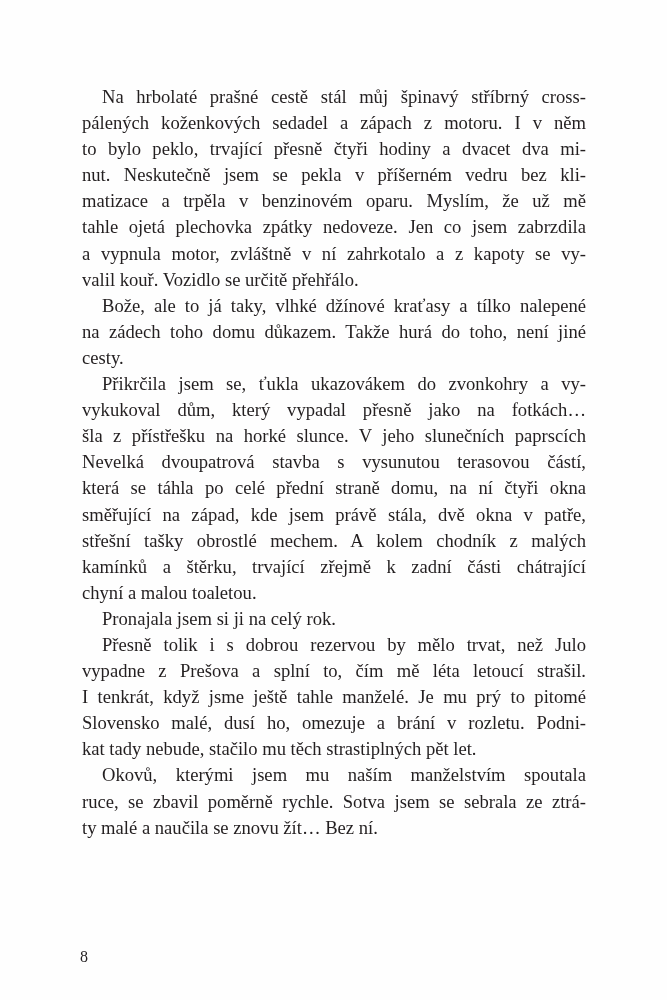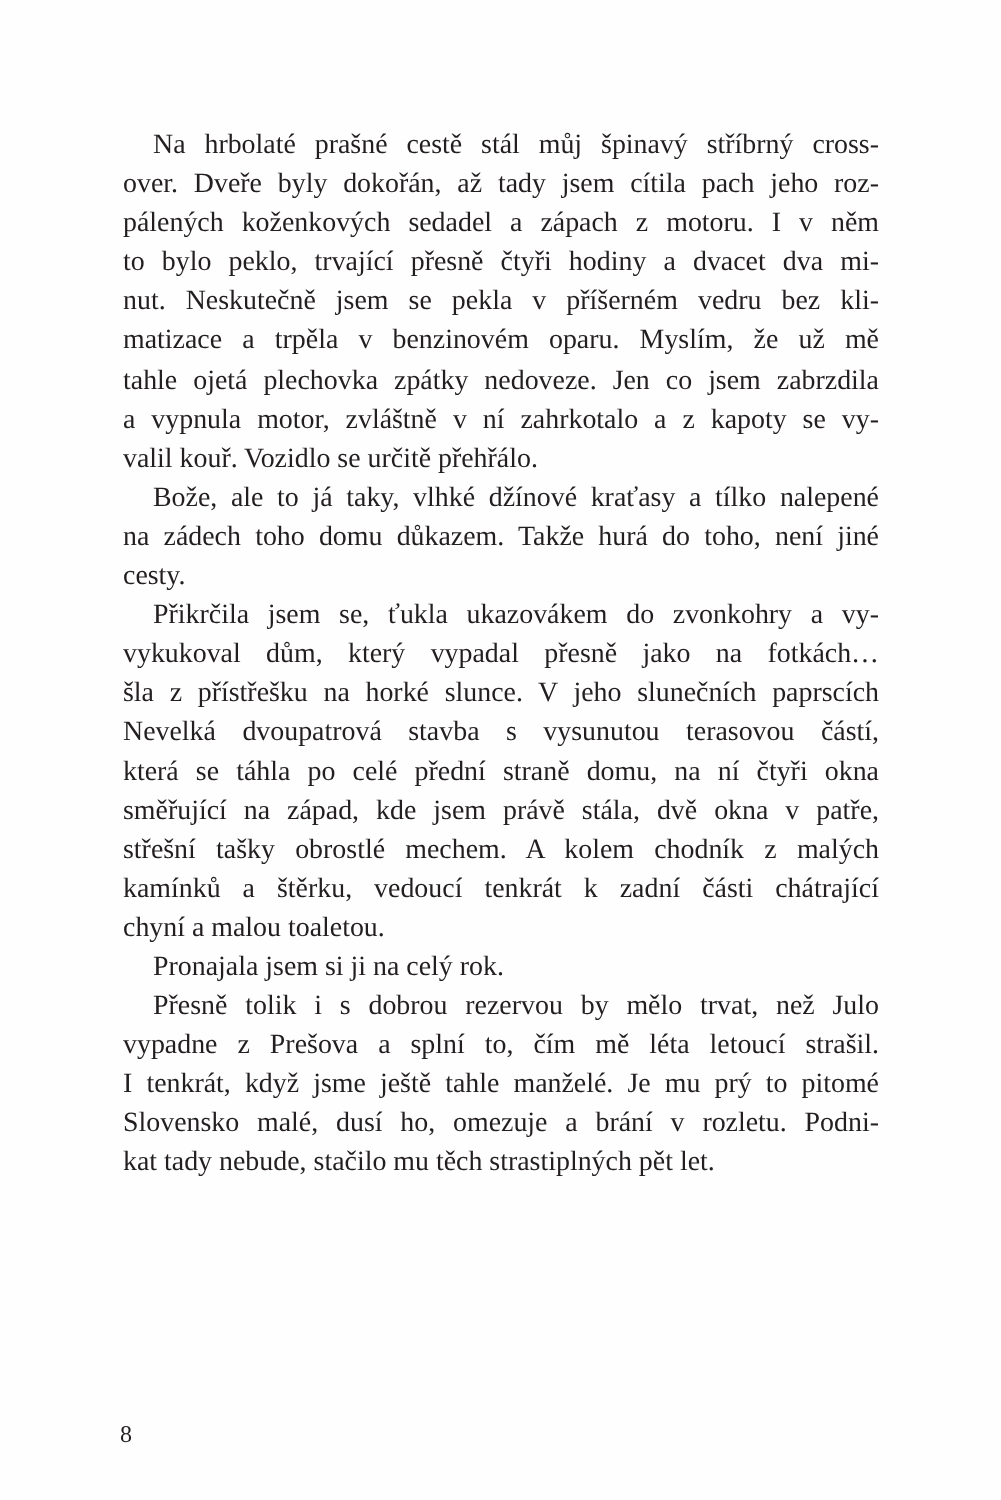--- a/index.html
+++ b/index.html
@@ -24,21 +24,20 @@
       font-size: 16px; color: #231f20;
     }
   </style>
 </head>
 <body>
 
 <div class="page">
   <div class="text-block">
     <div>
       <span class="line indent">Na hrbolaté prašné cestě stál můj špinavý stříbrný cross-</span>
-      <span class="line">over. Dveře byly dokořán, až tady jsem cítila pach jeho roz-</span>
       <span class="line">pálených koženkových sedadel a zápach z motoru. I v něm</span>
       <span class="line">to bylo peklo, trvající přesně čtyři hodiny a dvacet dva mi-</span>
       <span class="line">nut. Neskutečně jsem se pekla v příšerném vedru bez kli-</span>
       <span class="line">matizace a trpěla v benzinovém oparu. Myslím, že už mě</span>
       <span class="line">tahle ojetá plechovka zpátky nedoveze. Jen co jsem zabrzdila</span>
       <span class="line">a vypnula motor, zvláštně v ní zahrkotalo a z kapoty se vy-</span>
       <span class="line last">valil kouř. Vozidlo se určitě přehřálo.</span>
     </div>
     <div>
       <span class="line indent">Bože, ale to já taky, vlhké džínové kraťasy a tílko nalepené</span>
@@ -46,28 +45,33 @@
       <span class="line last">cesty.</span>
     </div>
     <div>
       <span class="line indent">Přikrčila jsem se, ťukla ukazovákem do zvonkohry a vy-</span>
       <span class="line">vykukoval dům, který vypadal přesně jako na fotkách…</span>
       <span class="line">šla z přístřešku na horké slunce. V jeho slunečních paprscích</span>
       <span class="line">Nevelká dvoupatrová stavba s vysunutou terasovou částí,</span>
       <span class="line">která se táhla po celé přední straně domu, na ní čtyři okna</span>
       <span class="line">směřující na západ, kde jsem právě stála, dvě okna v patře,</span>
       <span class="line">střešní tašky obrostlé mechem. A kolem chodník z malých</span>
-      <span class="line">kamínků a štěrku, vedoucí tenkrát k zadní části chátrající</span>
+      <span class="line">kamínků a štěrku, trvající zřejmě k zadní části chátrající</span>
       <span class="line last">chyní a malou toaletou.</span>
     </div>
     <div>
       <span class="line indent last">Pronajala jsem si ji na celý rok.</span>
     </div>
     <div>
       <span class="line indent">Přesně tolik i s dobrou rezervou by mělo trvat, než Julo</span>
       <span class="line">vypadne z Prešova a splní to, čím mě léta letoucí strašil.</span>
       <span class="line">I tenkrát, když jsme ještě tahle manželé. Je mu prý to pitomé</span>
       <span class="line">Slovensko malé, dusí ho, omezuje a brání v rozletu. Podni-</span>
       <span class="line last">kat tady nebude, stačilo mu těch strastiplných pět let.</span>
     </div>
+    <div>
+      <span class="line indent">Okovů, kterými jsem mu naším manželstvím spoutala</span>
+      <span class="line">ruce, se zbavil poměrně rychle. Sotva jsem se sebrala ze ztrá-</span>
+      <span class="line last">ty malé a naučila se znovu žít… Bez ní.</span>
+    </div>
   </div>
   <div class="page-number">8</div>
 </div>
 
 </body></html>

